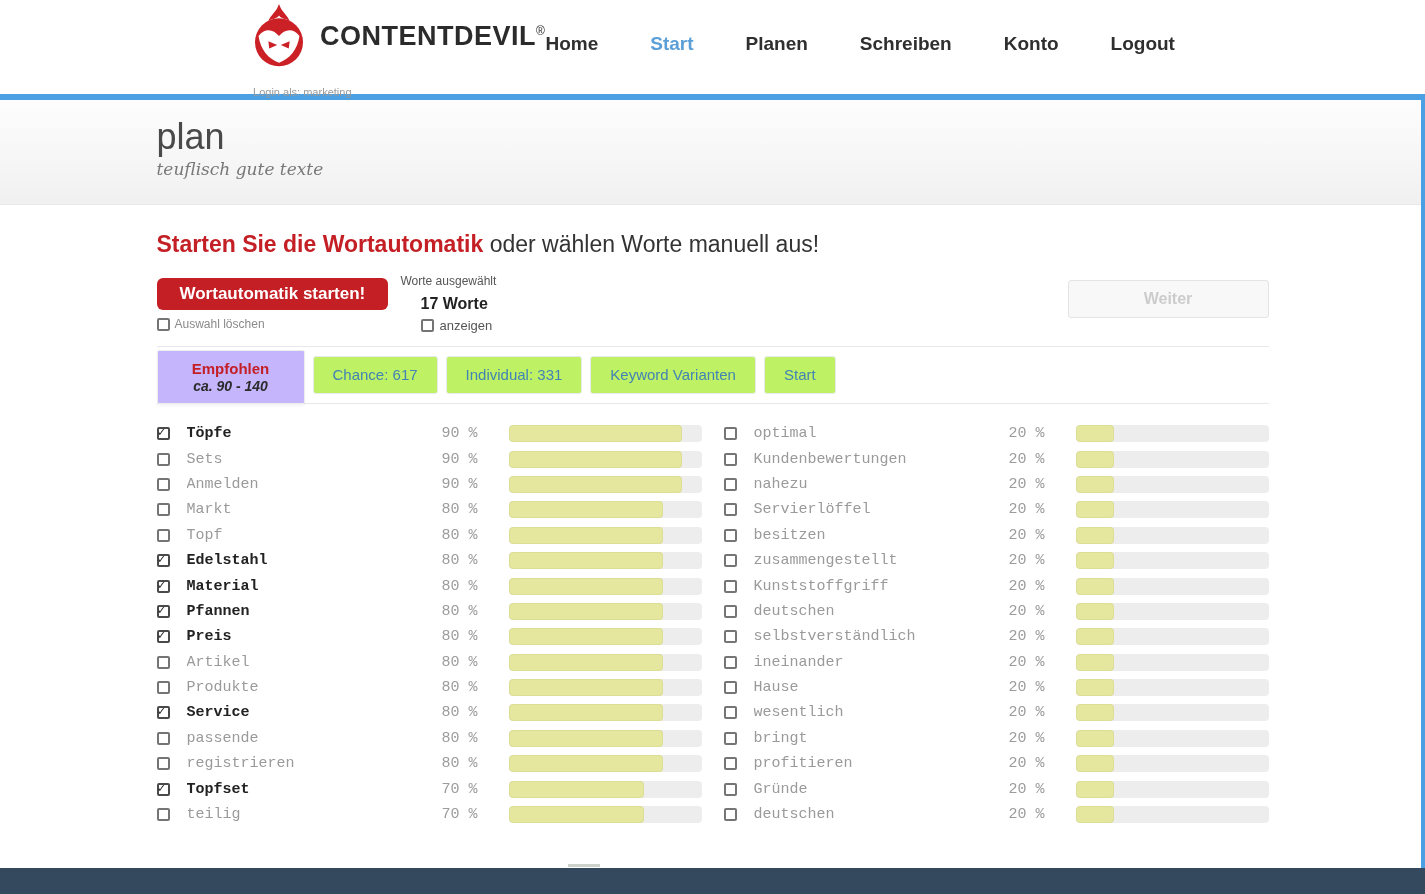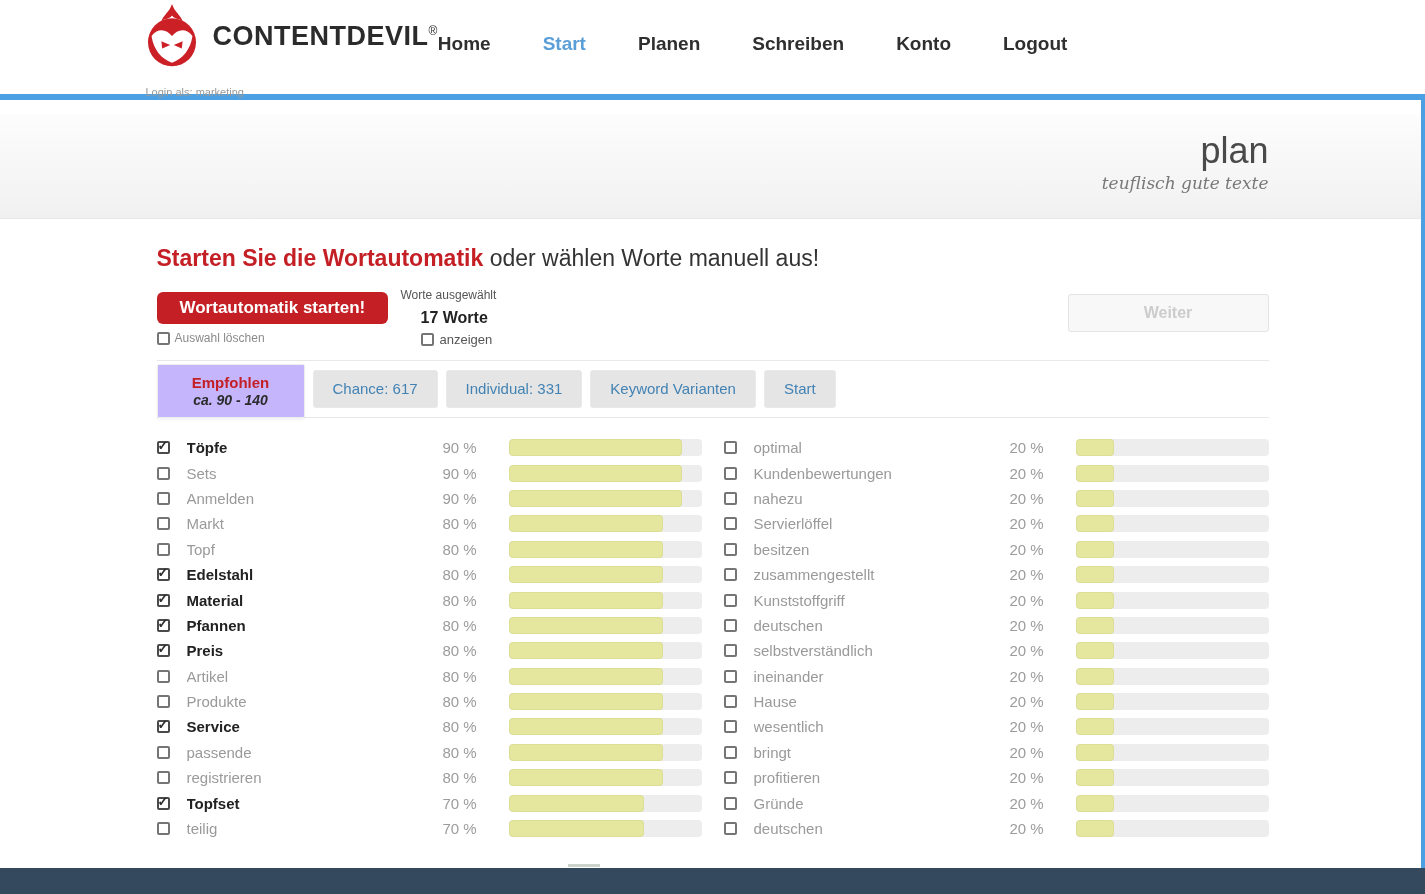--- a/index.html
+++ b/index.html
@@ -8,42 +8,42 @@
     font-family: "Liberation Sans", sans-serif;
     background: #ffffff;
     position: relative;
     color: #333;
   }
 
   
   .header { height: 94px; background: #fff; }
   .header-inner {
     width: 1140px; margin: 0 auto; height: 100%;
-    display: flex; justify-content: flex-start; align-items: center;
+    display: flex; justify-content: center; align-items: center;
   }
   .brand-block { padding-top: 8px; }
   .brand-row { display: flex; align-items: center; gap: 12px; }
   .brand-name { font-size: 27px; font-weight: bold; color: #2b2b2b; letter-spacing: .5px; }
   .brand-reg { font-size: 12px; vertical-align: super; font-weight: normal; color: #2b2b2b; }
   .login-as { font-size: 11px; color: #9a9a9a; margin-top: 18px; padding-left: 3px; }
   .nav { display: flex; gap: 52px; font-size: 19px; font-weight: 600; color: #2f2f2f; padding-bottom: 6px;}
   .nav-item { cursor: pointer; text-decoration: none; color: #2f2f2f; }
   .nav-item.active { color: #5b9fd8; }
 
   
   .blue-bar { height: 6px; background: #4aa0e2; }
   .right-strip { position: absolute; right: 0; top: 100px; height: 768px; width: 4px; background: #4aa0e2; }
 
   
   .band {
     height: 105px;
     background: linear-gradient(180deg, #fdfdfd 0%, #f4f4f4 75%, #f0f0f0 100%);
     border-bottom: 1px solid #e9e9e9;
   }
-  .band-inner { width: 1112px; margin: 14px auto; padding-top: 16px; text-align: right; }
+  .band-inner { width: 1112px; margin: 0 auto; padding-top: 16px; }
   .page-title { font-size: 36px; font-weight: 300; color: #4a4a4a; line-height: 1.15; }
   .page-subtitle { font-family: "DejaVu Serif", serif; font-style: italic; color: #787878; font-size: 17px; margin-top: 2px; }
 
   
   .main { width: 1112px; margin: 0 auto; padding-top: 26px; }
   .h2 { font-size: 23px; margin-bottom: 20px; }
   .h2 .hl { color: #c41f25; font-weight: bold; }
   .h2 .rest { color: #333; font-weight: 400; }
 
   .controls { position: relative; height: 68px; }
@@ -70,26 +70,26 @@
   .tab-active {
     width: 148px; height: 54px; margin-top: 3px; background: #c4b5fd;
     border: 1px solid #eeeeee; border-radius: 2px;
     display: flex; flex-direction: column; justify-content: center; align-items: center;
     box-shadow: 0 2px 3px rgba(0,0,0,.05); position: relative; z-index: 2; cursor: pointer;
   }
   .tab-a-title { color: #c41f25; font-weight: bold; font-size: 15px; }
   .tab-a-sub { color: #2b2b2b; font-weight: bold; font-size: 14px; margin-top: 1px; font-style: italic; }
   .tab {
     margin-left: 8px; height: 38px; line-height: 36px; padding: 0 19px;
-    background: #e5e5e5; border: 1px solid #e9e9e9; border-radius: 3px;
+    background: #bef264; border: 1px solid #e9e9e9; border-radius: 3px;
     color: #4383b4; font-size: 15px; cursor: pointer; white-space: nowrap;
   }
 
   
-  .word-area { padding: 17px 0 0; display: grid; grid-template-columns: 1fr 1fr; column-gap: 22px; }
+  .word-area { padding: 17px 0 0; display: grid; grid-template-columns: 1fr 1fr; column-gap: 22px; font-family: Liberation Mono, monospace; }
   .word-col { display: block; }
   .word-row {
     display: grid; grid-template-columns: 20px 1fr 64px 193px;
     column-gap: 10px; align-items: center; height: 25.4px;
   }
   .word-label { font-size: 15px; color: #9a9a9a; cursor: pointer; overflow: hidden; white-space: nowrap; }
   .word-label.sel { color: #222; font-weight: bold; }
   .word-pct { font-size: 15px; color: #9c9c9c; text-align: center; padding-right: 14px; }
   .bar-track {
     display: block; height: 17px; background: #ededed; border-radius: 4px; overflow: hidden;

